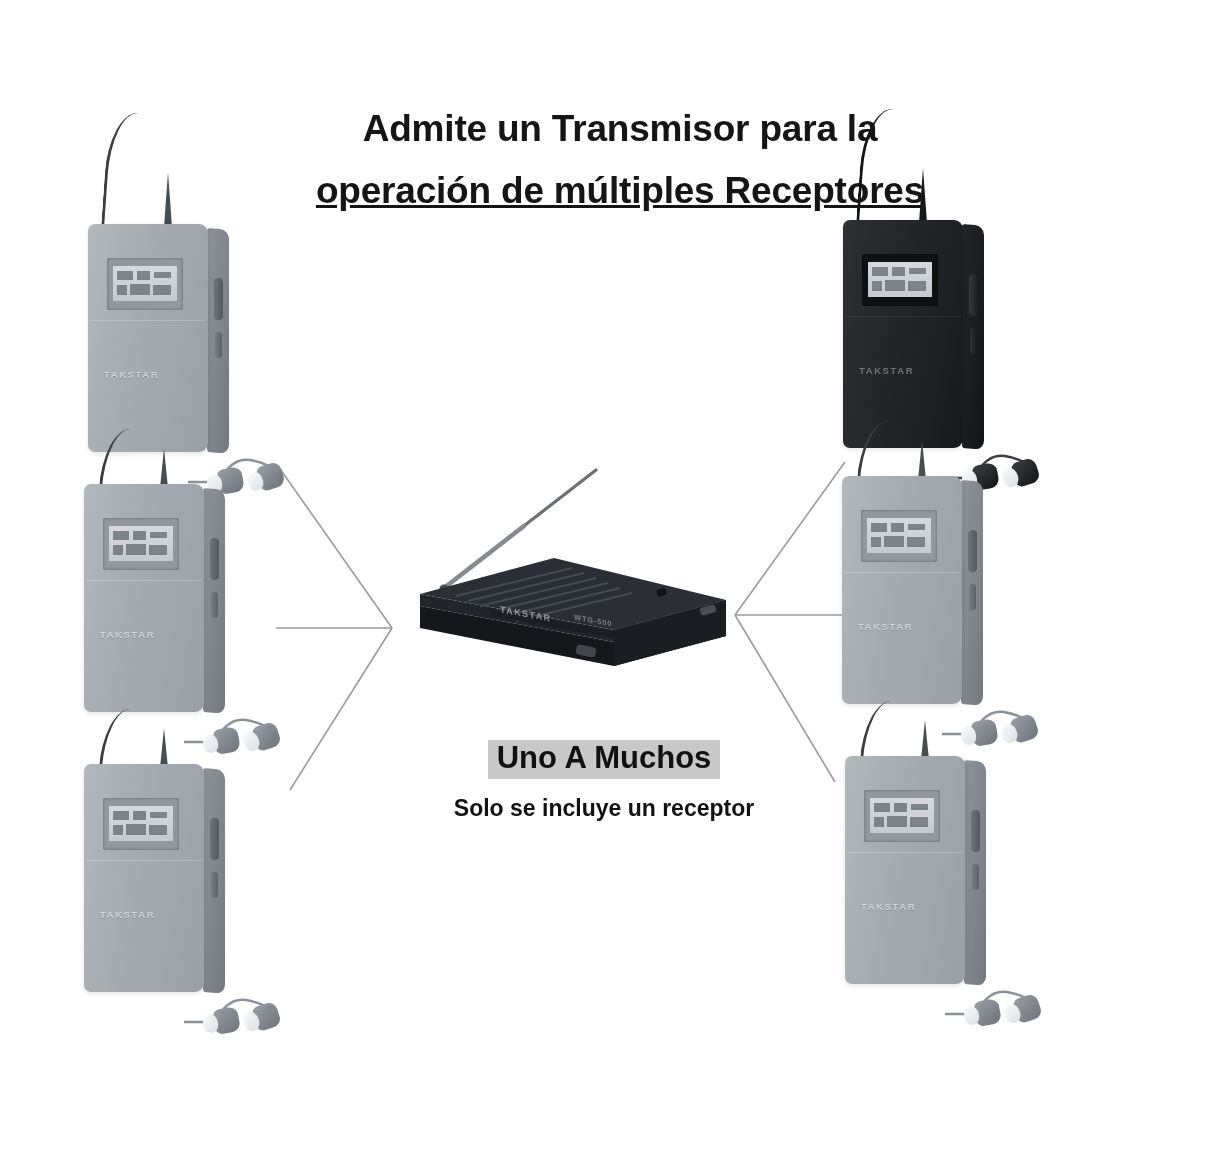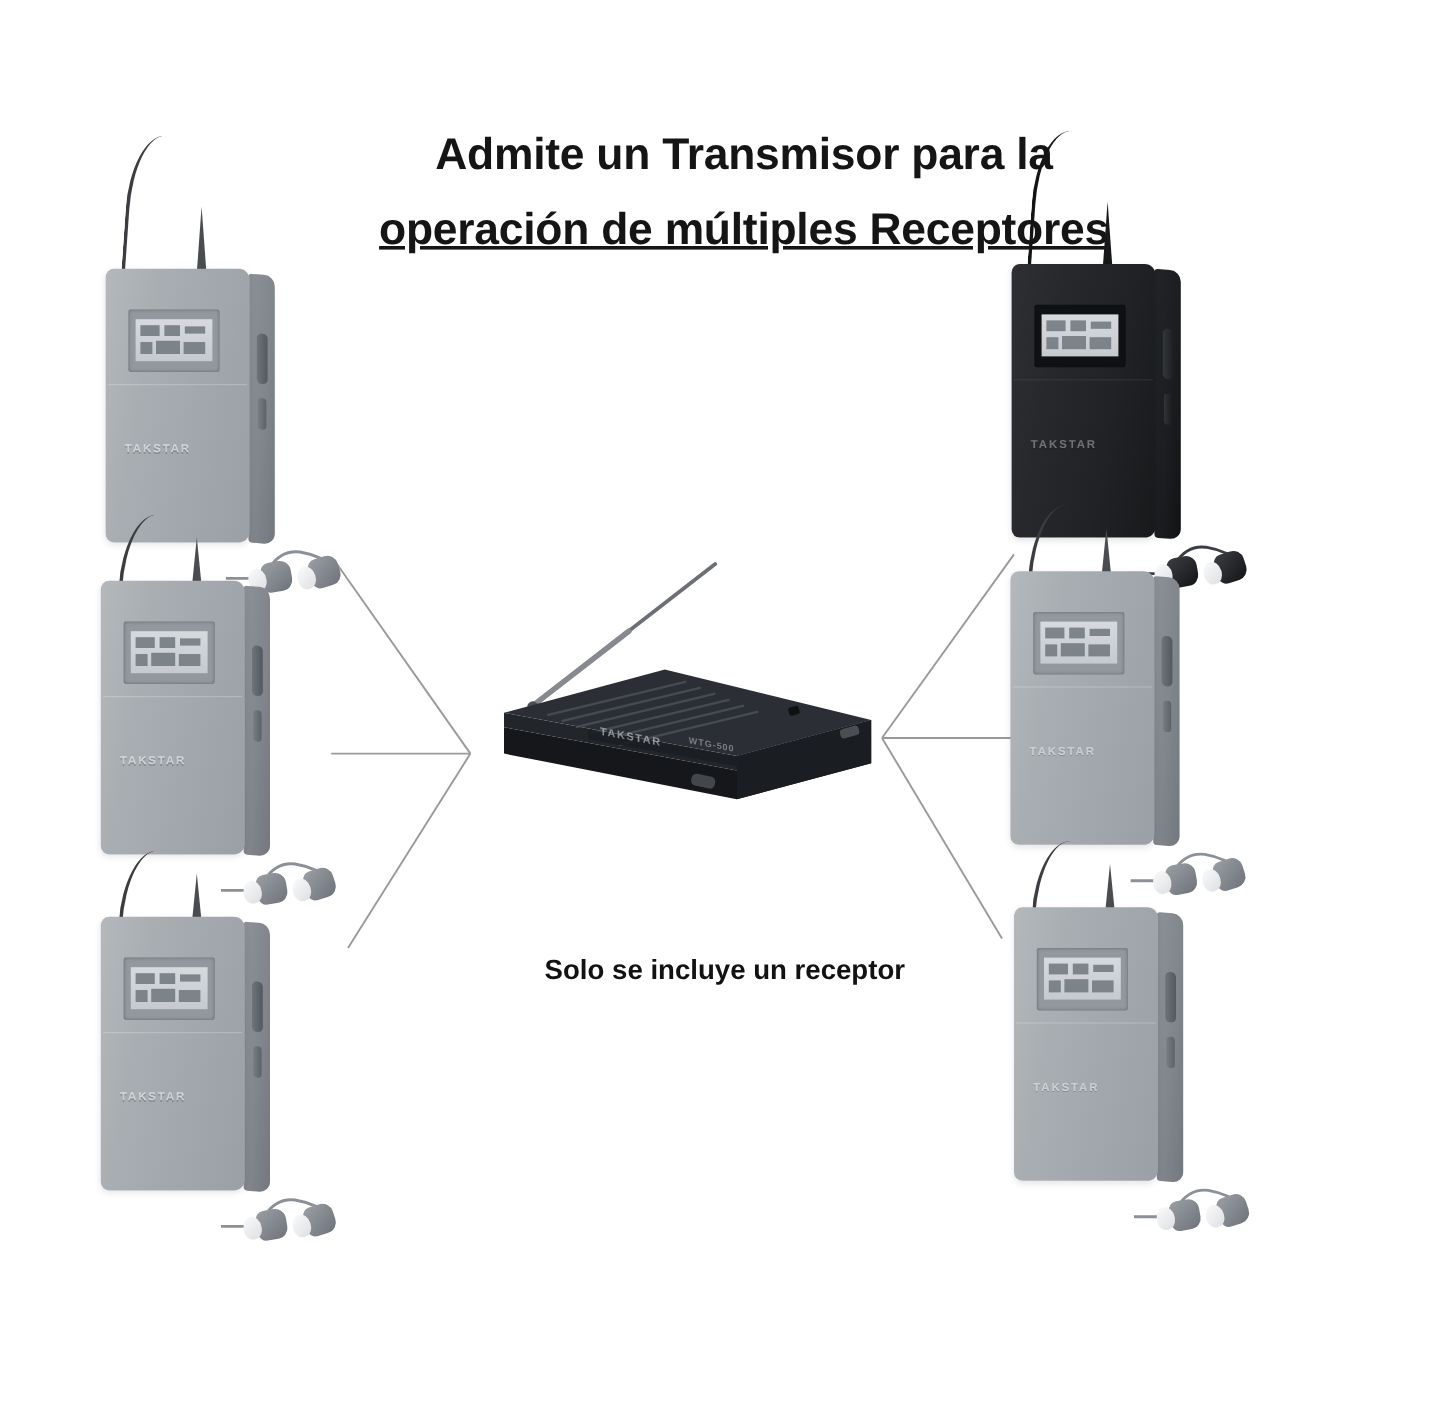--- a/index.html
+++ b/index.html
@@ -514,15 +514,18 @@
 
       <rect x="172" y="186" width="20" height="10" rx="4" fill="#43474c" transform="rotate(12 182 191)"></rect>
     </svg>
 
     <div style="position:absolute; left:96px; top:149px; transform:skewY(10.5deg) rotate(0deg);
                 font-size:9px; font-weight:bold; letter-spacing:1.4px; color:rgba(225,230,235,0.55);">TAKSTAR</div>
     <div style="position:absolute; left:170px; top:156px; transform:skewY(10.5deg);
                 font-size:7.5px; font-weight:bold; letter-spacing:0.8px; color:rgba(215,220,226,0.45);">WTG-500</div>
   </div>
 
+  <div id="center-label-wrap">
+    <span id="center-label">Uno A Muchos</span>
+  </div>
   <div id="center-note">Solo se incluye un receptor</div>
 
 </div>
 
 </body></html>

